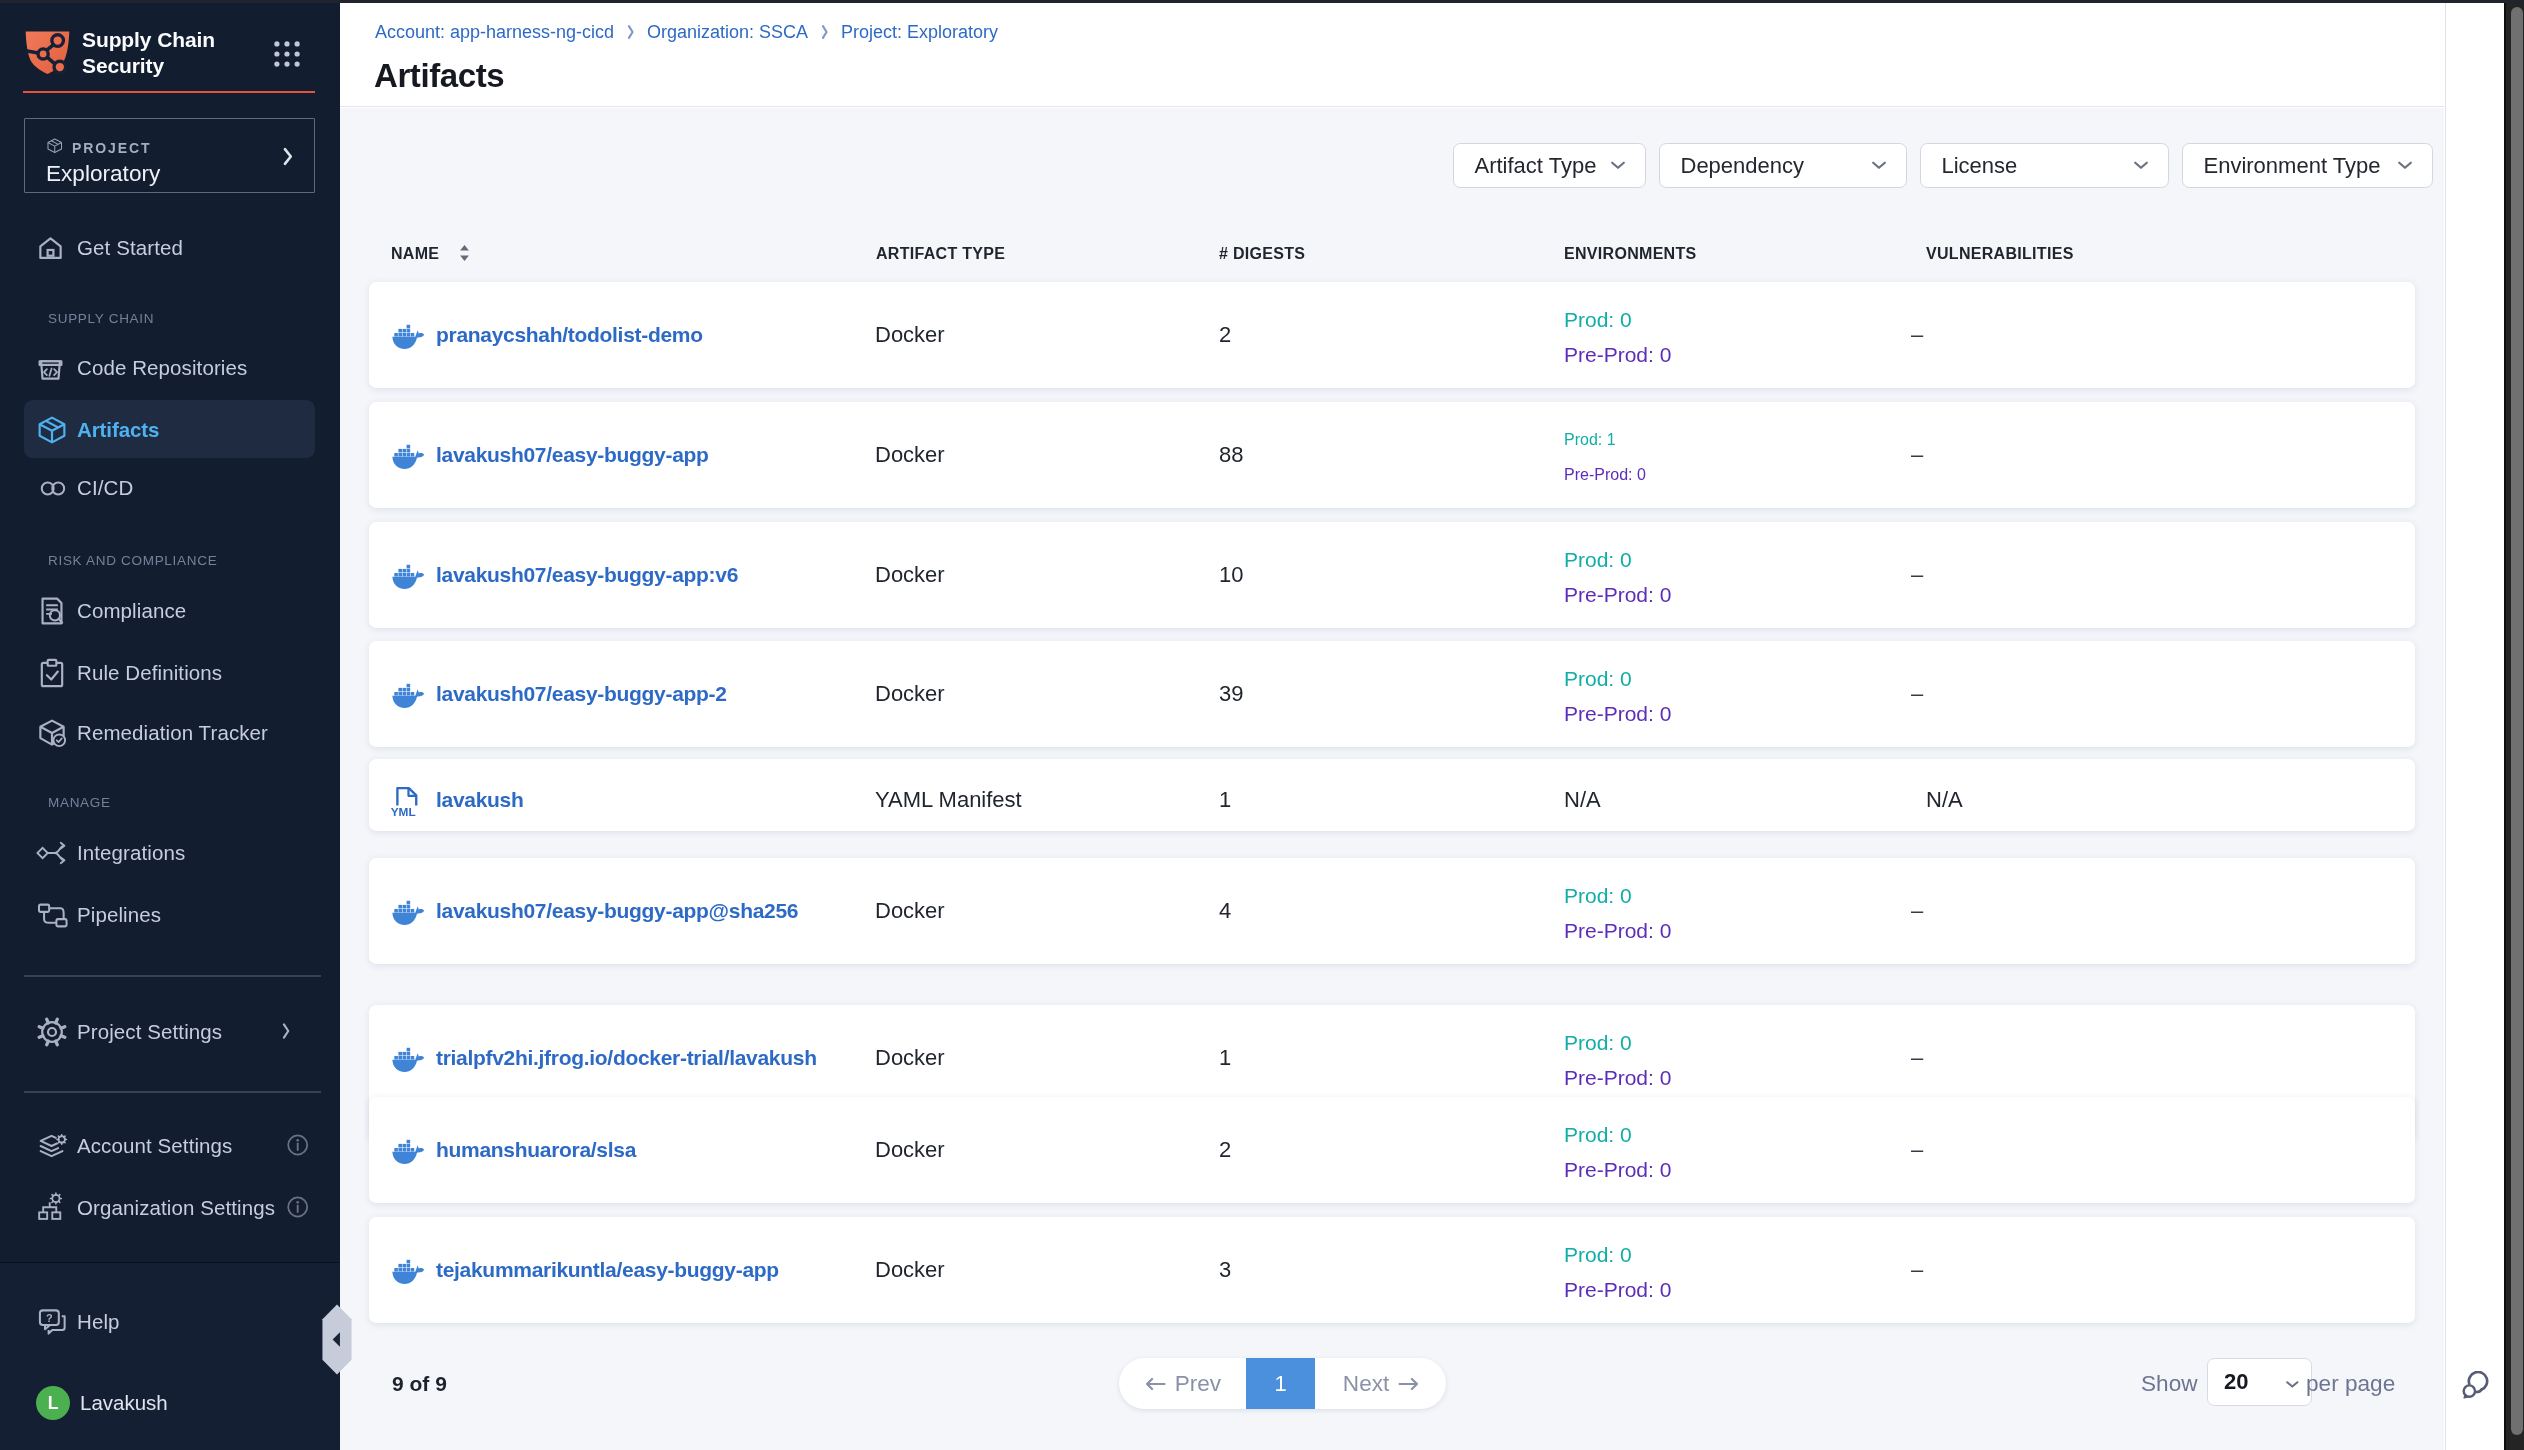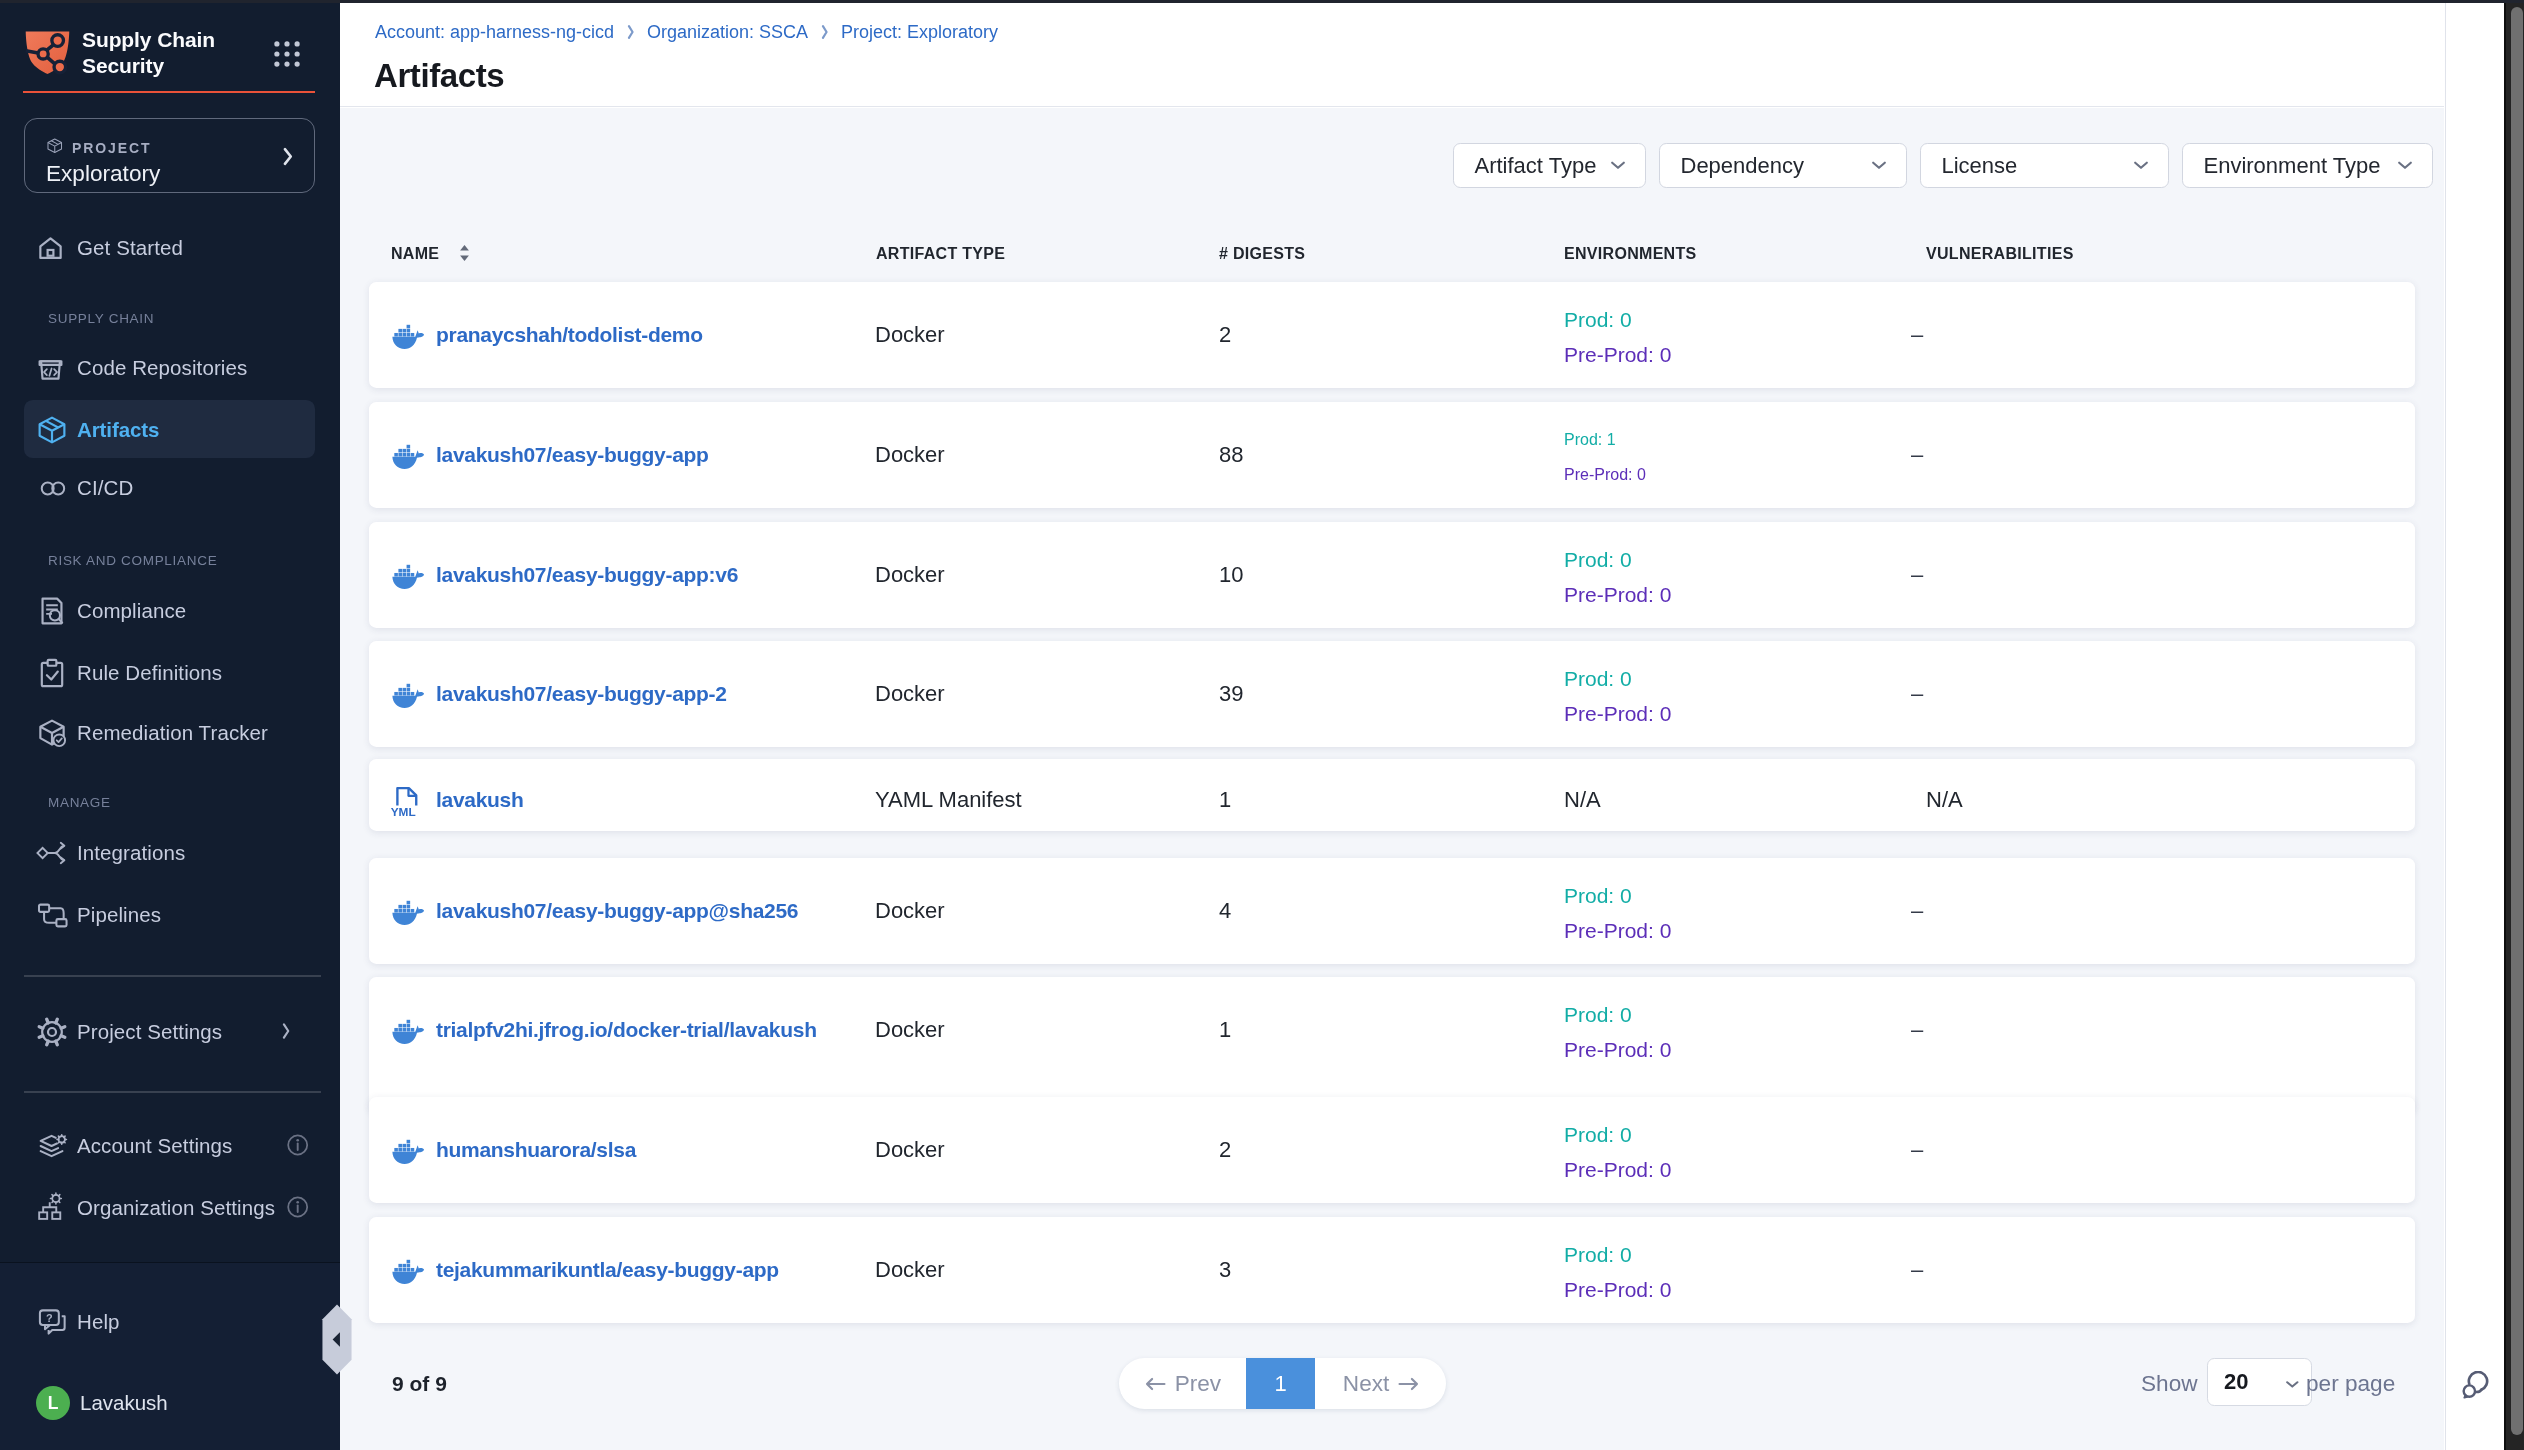--- a/index.html
+++ b/index.html
@@ -50,21 +50,21 @@
         <circle cx="5" cy="18" r="3.6" fill="#c2c8d6"></circle>
         <circle cx="5" cy="32" r="3.6" fill="#c2c8d6"></circle>
         <circle cx="19" cy="4" r="3.6" fill="#c2c8d6"></circle>
         <circle cx="19" cy="18" r="3.6" fill="#c2c8d6"></circle>
         <circle cx="19" cy="32" r="3.6" fill="#c2c8d6"></circle>
         <circle cx="33" cy="4" r="3.6" fill="#c2c8d6"></circle>
         <circle cx="33" cy="18" r="3.6" fill="#c2c8d6"></circle>
         <circle cx="33" cy="32" r="3.6" fill="#c2c8d6"></circle>
       </svg></div>
     <div class="abs" style="left:22.6px;top:91px;width:292px;height:2.2px;background:#ea5239"></div>
-    <div class="abs" style="left:24px;top:118px;width:291px;height:75px;border:1.5px solid rgba(160,167,188,.55);border-radius:13px">
+    <div class="abs" style="left:24px;top:118px;width:291px;height:75px;border:1.5px solid rgba(160,167,188,.55);border-radius:1px">
       <div class="abs" style="left:21px;top:17.5px"><svg width="17.5" height="17.5" viewBox="0 0 44 44" fill="none">
           <path d="M22 5 L39 14 L39 30 L22 39 L5 30 L5 14 Z" stroke="#9aa2b8" stroke-width="2.6" stroke-linejoin="round"></path>
           <path d="M5 14 L22 23 L39 14 M22 23 L22 39" stroke="#9aa2b8" stroke-width="2.6" stroke-linejoin="round"></path>
           <path d="M13.5 9.5 L30.5 18.5" stroke="#9aa2b8" stroke-width="2.6"></path>
         </svg></div>
       <div class="abs" style="left:47px;top:21px;font-size:14px;letter-spacing:1.9px;color:#a6adc2;font-weight:700">PROJECT</div>
       <div class="abs" style="left:21px;top:42px;font-size:22.6px;color:#eef1f7">Exploratory</div>
       <div class="abs" style="left:257px;top:28px"><svg width="11.7" height="19" viewBox="0 0 16 26" fill="none">
           <path d="M4 3 L12 13.0 L4 23" stroke="#dfe3ec" stroke-width="3.6" stroke-linecap="round" stroke-linejoin="round"></path>
         </svg></div>
@@ -397,21 +397,21 @@
         </svg></div>
       <div class="vc link" style="left:67px;top:53px">lavakush07/easy-buggy-app@sha256</div>
       <div class="vc cell" style="left:506px;top:53px">Docker</div>
       <div class="vc cell" style="left:850px;top:53px">4</div>
       <div class="vc" style="left:1195px;top:55px;font-size:21px;line-height:35px">
         <div style="color:#12ada6">Prod: 0</div>
         <div style="color:#5c2eb8">Pre-Prod: 0</div>
       </div>
       <div class="vc cell" style="left:1542px;top:53px;color:#343b49">–</div>
     </div>
-    <div class="card" style="top:869px;height:136px">
+    <div class="card" style="top:897px;height:136px">
       <div class="abs" style="left:22.6px;top:42px"><svg width="33" height="25.6" viewBox="0 0 44 34" fill="none">
           <g fill="#3f84d6">
             <rect x="3.10" y="11.9" width="4.75" height="4.75"></rect>
             <rect x="8.55" y="11.9" width="4.75" height="4.75"></rect>
             <rect x="14.00" y="11.9" width="4.75" height="4.75"></rect>
             <rect x="19.45" y="11.9" width="4.75" height="4.75"></rect>
             <rect x="24.90" y="11.9" width="4.75" height="4.75"></rect>
             <rect x="8.55" y="6.45" width="4.75" height="4.75"></rect>
             <rect x="14.00" y="6.45" width="4.75" height="4.75"></rect>
             <rect x="19.45" y="6.45" width="4.75" height="4.75"></rect>

